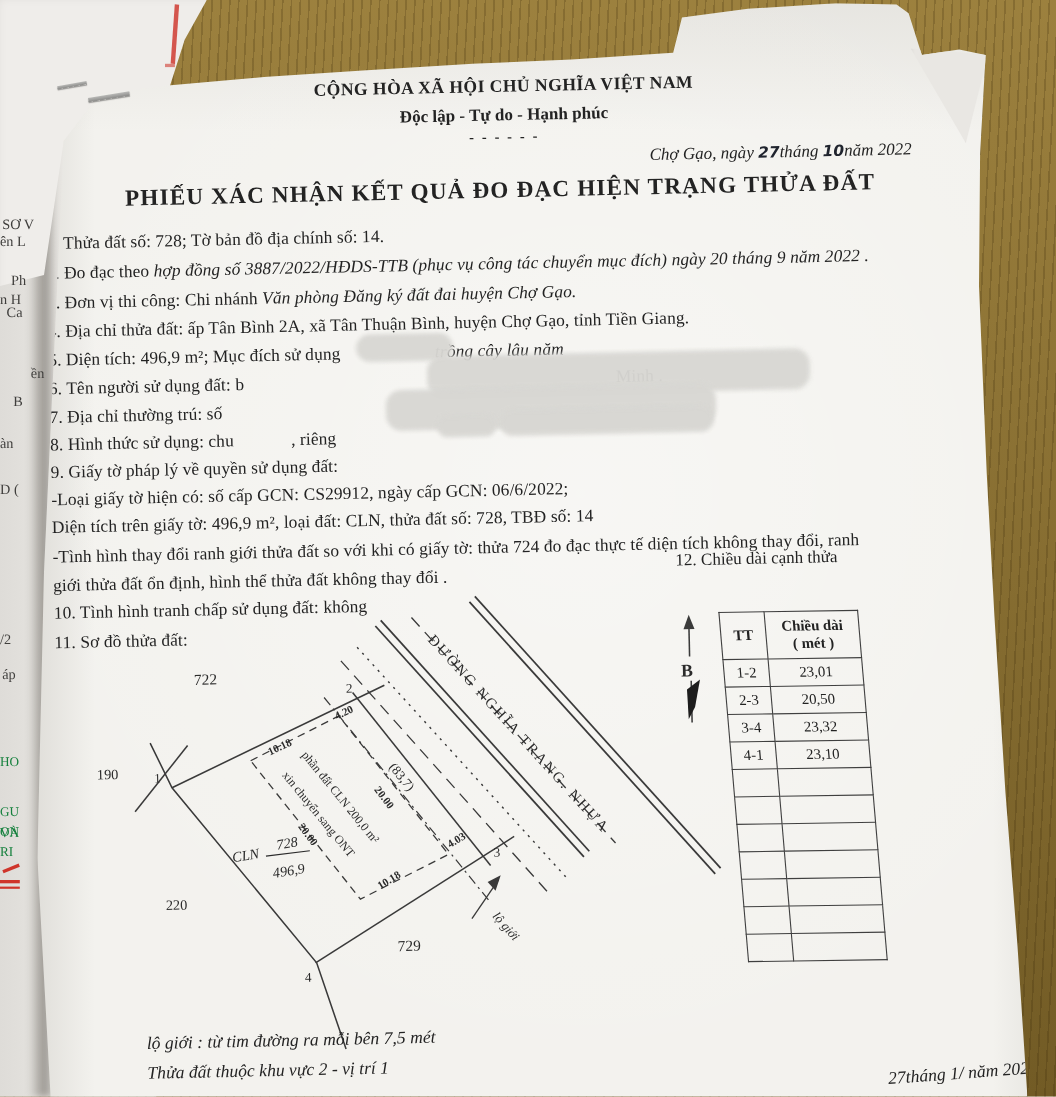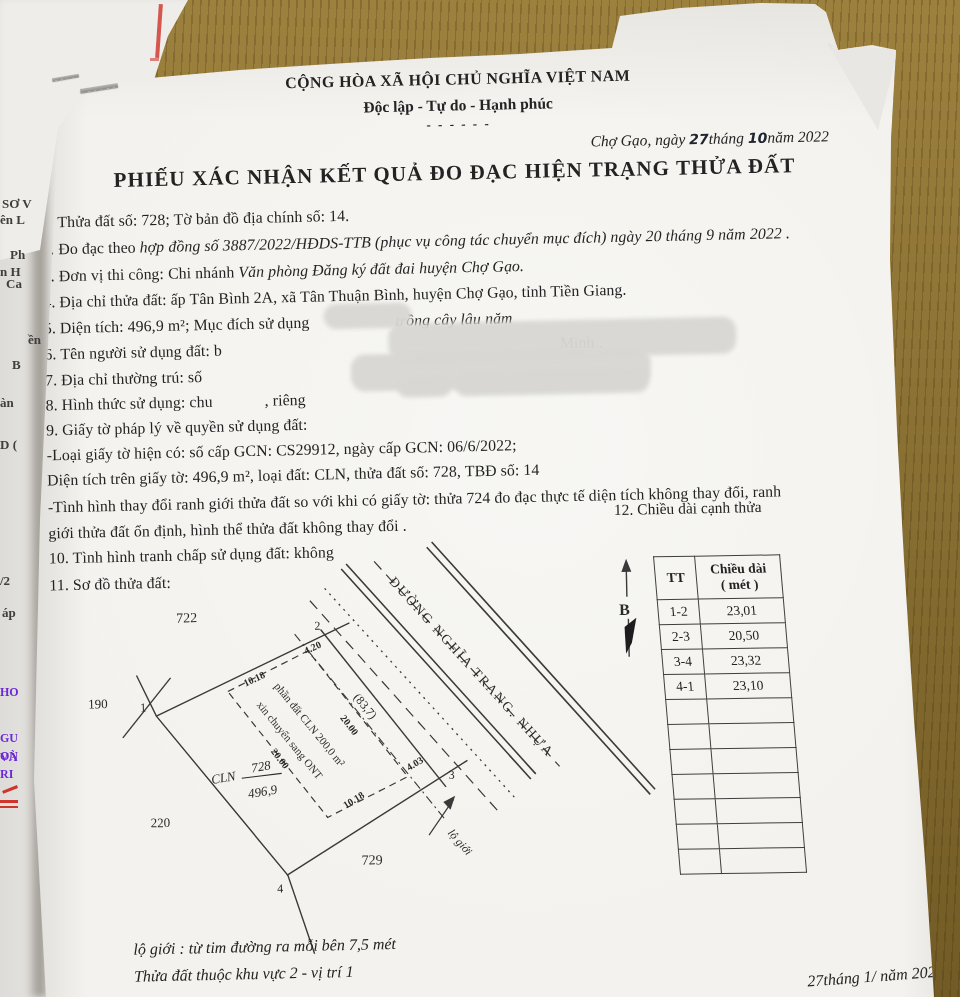--- a/index.html
+++ b/index.html
@@ -17,22 +17,22 @@
   .edge-shadow{position:absolute;left:26px;top:80px;width:26px;height:917px;
     background:linear-gradient(90deg,rgba(0,0,0,0) 0%,rgba(62,56,48,.45) 55%,rgba(0,0,0,0) 100%);
     filter:blur(3px);}
   .paper-topleft{position:absolute;left:0;top:0;width:210px;height:280px;background:#efedea;
     clip-path:polygon(0 0,188px 0,168px 36px,152px 86px,92px 96px,58px 128px,40px 250px,0 260px);
     box-shadow:inset -6px -6px 12px rgba(0,0,0,.15);}
   .redline{position:absolute;left:157px;top:4px;width:4px;height:54px;background:#cf3b31;
     transform:rotate(4deg);opacity:.85;}
   .redline2{position:absolute;left:150px;top:58px;width:9px;height:3px;background:#cf3b31;opacity:.6;}
   
-  .frag{position:absolute;color:#3f3e3c;font-size:13px;font-weight:bold;white-space:nowrap;}
-  .frag.red{color:#6d28d9;font-size:12px;}
+  .frag{position:absolute;color:#3f3e3c;font-size:13px;font-weight:normal;white-space:nowrap;}
+  .frag.red{color:#15803d;font-size:12px;}
   .rmark{position:absolute;background:#cf352b;}
   
   .sheet{position:absolute;inset:0;background:#f3f2ee;
     clip-path:polygon(46px 997px,34px 780px,40px 520px,52px 260px,58px 128px,90px 86px,150px 78px,
       240px 70px,330px 64px,430px 58px,520px 54px,612px 48px,620px 16px,680px 8px,760px 3px,
       815px 4px,826px 12px,833px 34px,838px 50px,872px 45px,896px 50px,891px 140px,890px 260px,
       897px 430px,904px 560px,914px 720px,925px 860px,934px 997px);}
   .sheet-shade{position:absolute;inset:0;
     background:linear-gradient(90deg,rgba(105,100,90,.22),rgba(0,0,0,0) 9%),
                linear-gradient(270deg,rgba(105,100,90,.12),rgba(0,0,0,0) 6%),

